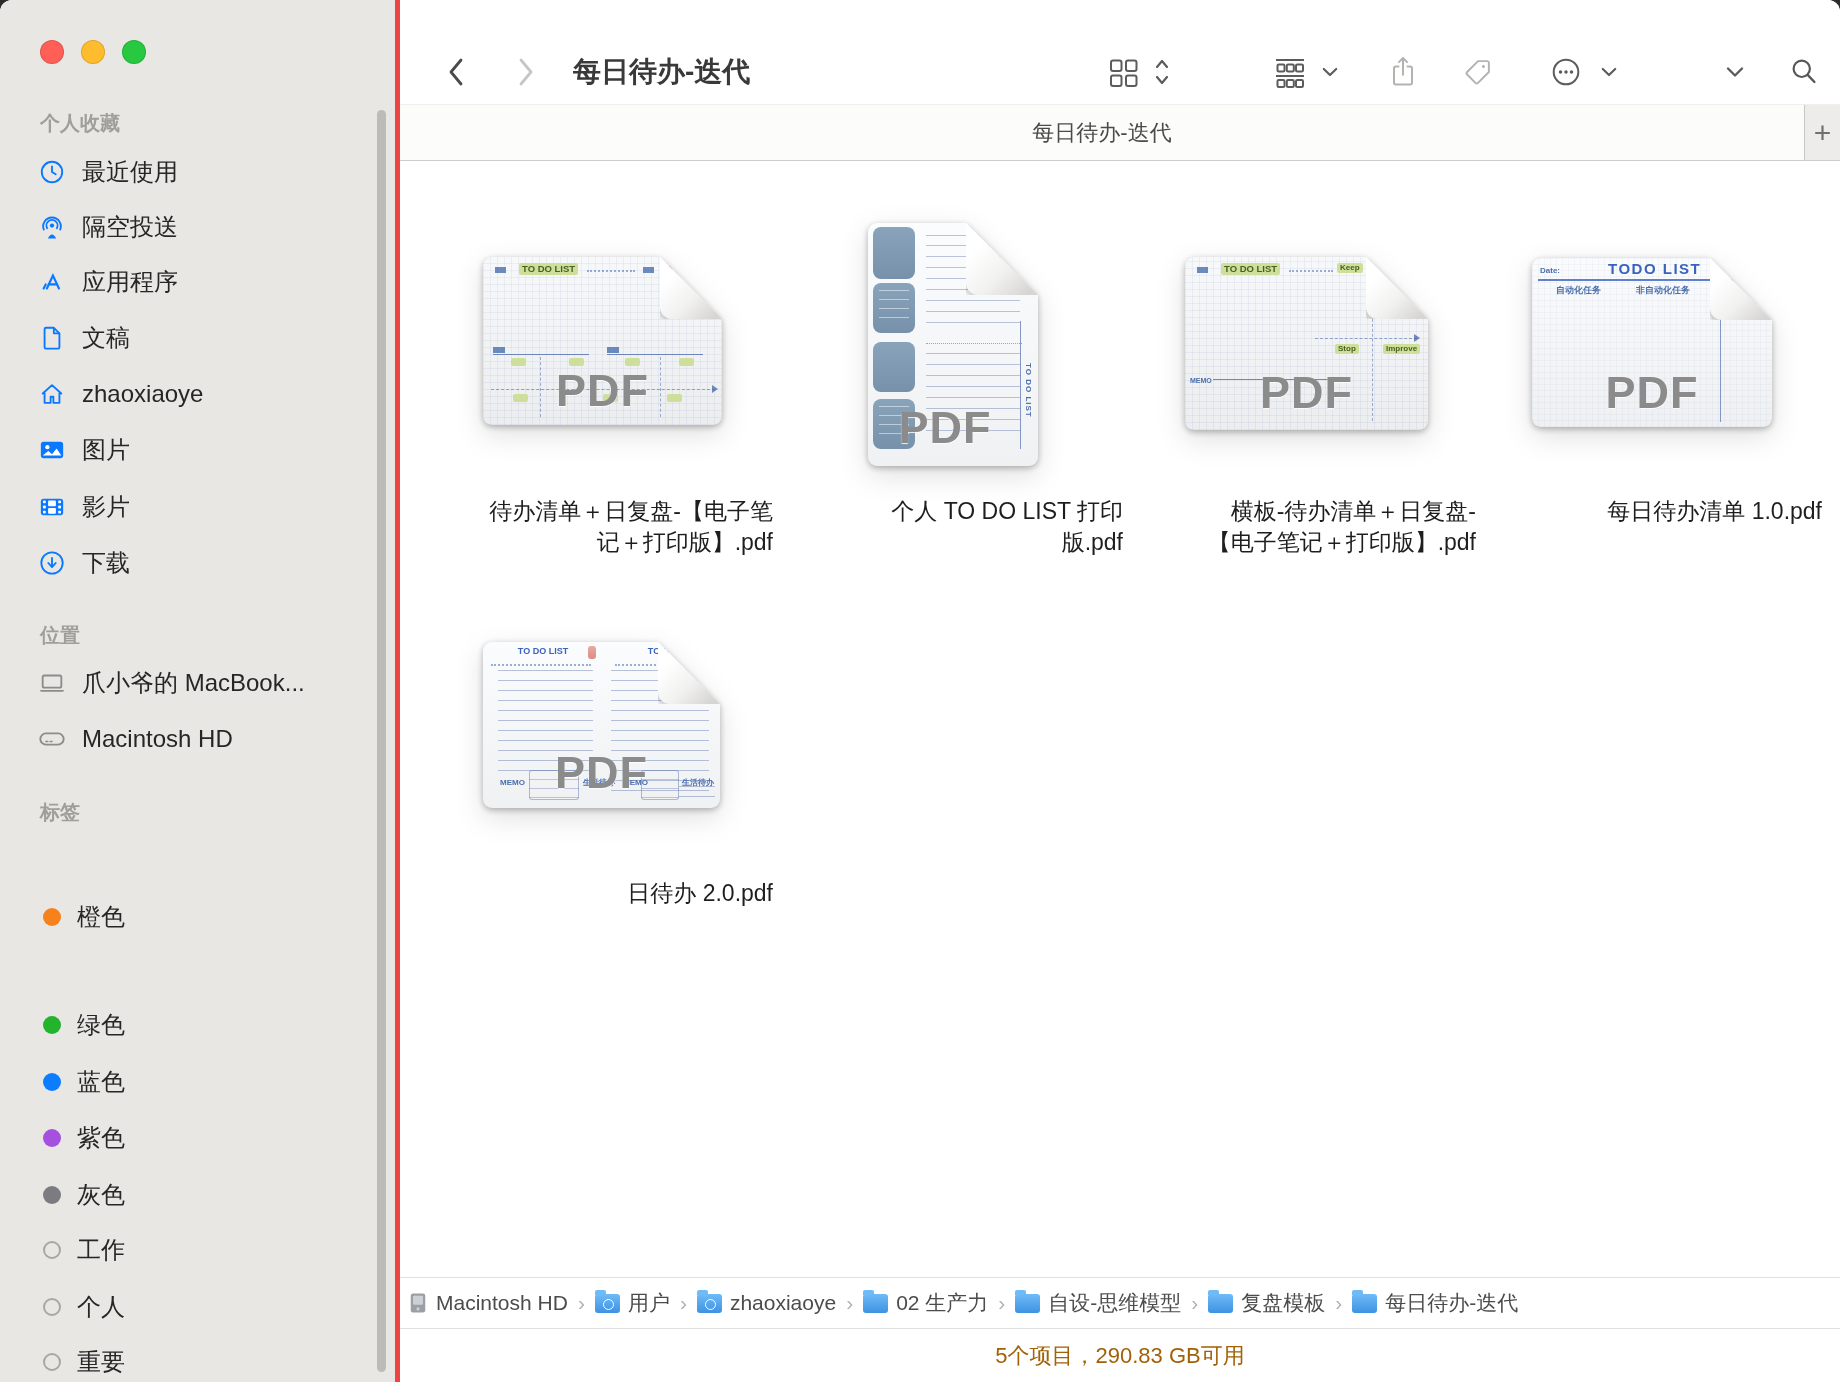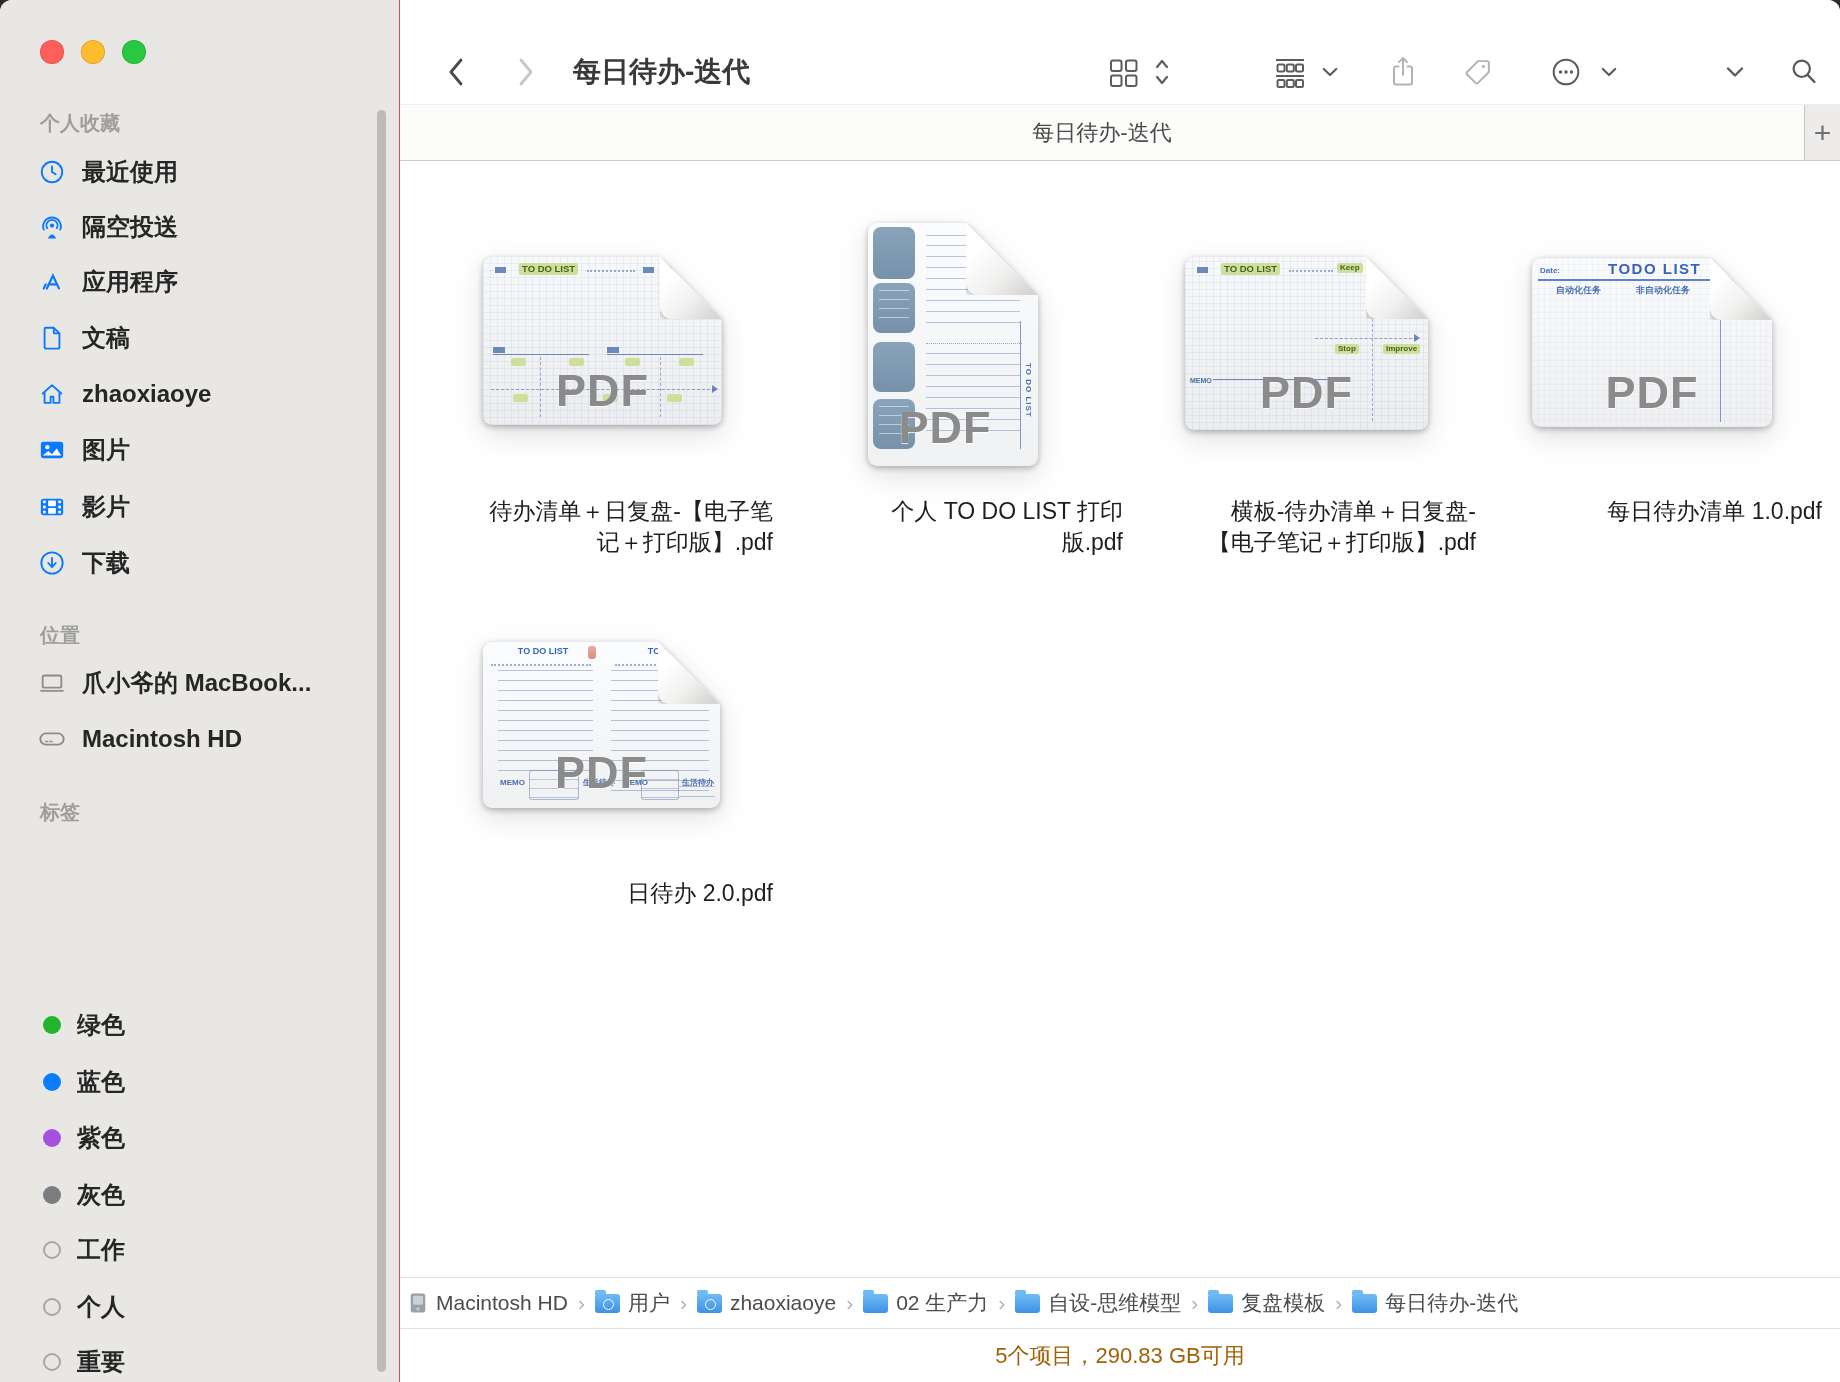--- a/index.html
+++ b/index.html
@@ -2,27 +2,27 @@
 <html><head>
 <meta charset="utf-8">
 <style>
   html,body{margin:0;padding:0;background:#2b2b2b;}
   *{box-sizing:border-box;}
   .window{position:relative;width:1840px;height:1382px;background:#fff;overflow:hidden;
           border-radius:12px 12px 0 0;font-family:"Liberation Sans","DejaVu Sans",sans-serif;}
 
   
   .sidebar{position:absolute;left:0;top:0;width:400px;height:100%;background:#e8e7e4;
-           border-right:1px solid #ef4444;}
+           border-right:5px solid #ef4444;}
   .tl{position:absolute;top:40px;width:24px;height:24px;border-radius:50%;}
   .tl.red{left:40px;background:#ff5f57;box-shadow:inset 0 0 0 1px rgba(0,0,0,.12);}
   .tl.yellow{left:81px;background:#febc2e;box-shadow:inset 0 0 0 1px rgba(0,0,0,.12);}
   .tl.green{left:122px;background:#28c840;box-shadow:inset 0 0 0 1px rgba(0,0,0,.12);}
   .shead{position:absolute;left:40px;font-size:20px;font-weight:600;color:#9f9e9a;}
-  .srow{position:absolute;left:0;right:12px;height:36px;display:flex;align-items:center;border-radius:8px;font-weight:bold;}
+  .srow{position:absolute;left:0;right:12px;height:36px;display:flex;align-items:center;border-radius:8px;}
   .sicon{width:28px;height:28px;margin-left:38px;display:flex;align-items:center;justify-content:center;flex:0 0 auto;}
   .slabel{margin-left:16px;font-size:24px;color:#262626;white-space:nowrap;overflow:hidden;text-overflow:ellipsis;}
   .tagdot{width:18px;height:18px;border-radius:50%;margin-left:43px;flex:0 0 auto;}
   .tagdot.hollow{background:transparent !important;border:2px solid #a8a7a3;}
   .sb-thumb{position:absolute;left:377px;top:110px;width:9px;height:1262px;border-radius:5px;background:#b5b3b0;opacity:.85;}
 
   
   .main{position:absolute;left:400px;top:0;width:1440px;height:1382px;background:#fff;}
   .tbtn{position:absolute;top:72px;transform:translate(-50%,-50%);display:flex;align-items:center;}
   .wtitle{position:absolute;left:173px;top:72px;transform:translateY(-50%);
@@ -207,20 +207,24 @@
           <svg width="30" height="28" viewBox="0 0 30 28">
             <rect x="2.5" y="8" width="25" height="12" rx="6" fill="none" stroke="#8e8c89" stroke-width="2"></rect>
             <path d="M8.5 16.8 h2 M13 16.8 h2" stroke="#8e8c89" stroke-width="1.6" stroke-linecap="round"></path>
           </svg>
         </span>
       <span class="slabel">Macintosh HD</span>
     </div>
 
     <div class="shead" style="top:799px">标签</div>
 
+    <div class="srow" style="top:899px">
+      <span class="tagdot" style="background: rgb(247, 130, 27);"></span>
+      <span class="slabel">橙色</span>
+    </div>
     <div class="srow" style="top:1007px">
       <span class="tagdot" style="background: rgb(35, 179, 45);"></span>
       <span class="slabel">绿色</span>
     </div>
     <div class="srow" style="top:1120px">
       <span class="tagdot" style="background: rgb(165, 80, 222);"></span>
       <span class="slabel">紫色</span>
     </div>
     <div class="srow" style="top:1064px">
       <span class="tagdot" style="background: rgb(13, 125, 255);"></span>

